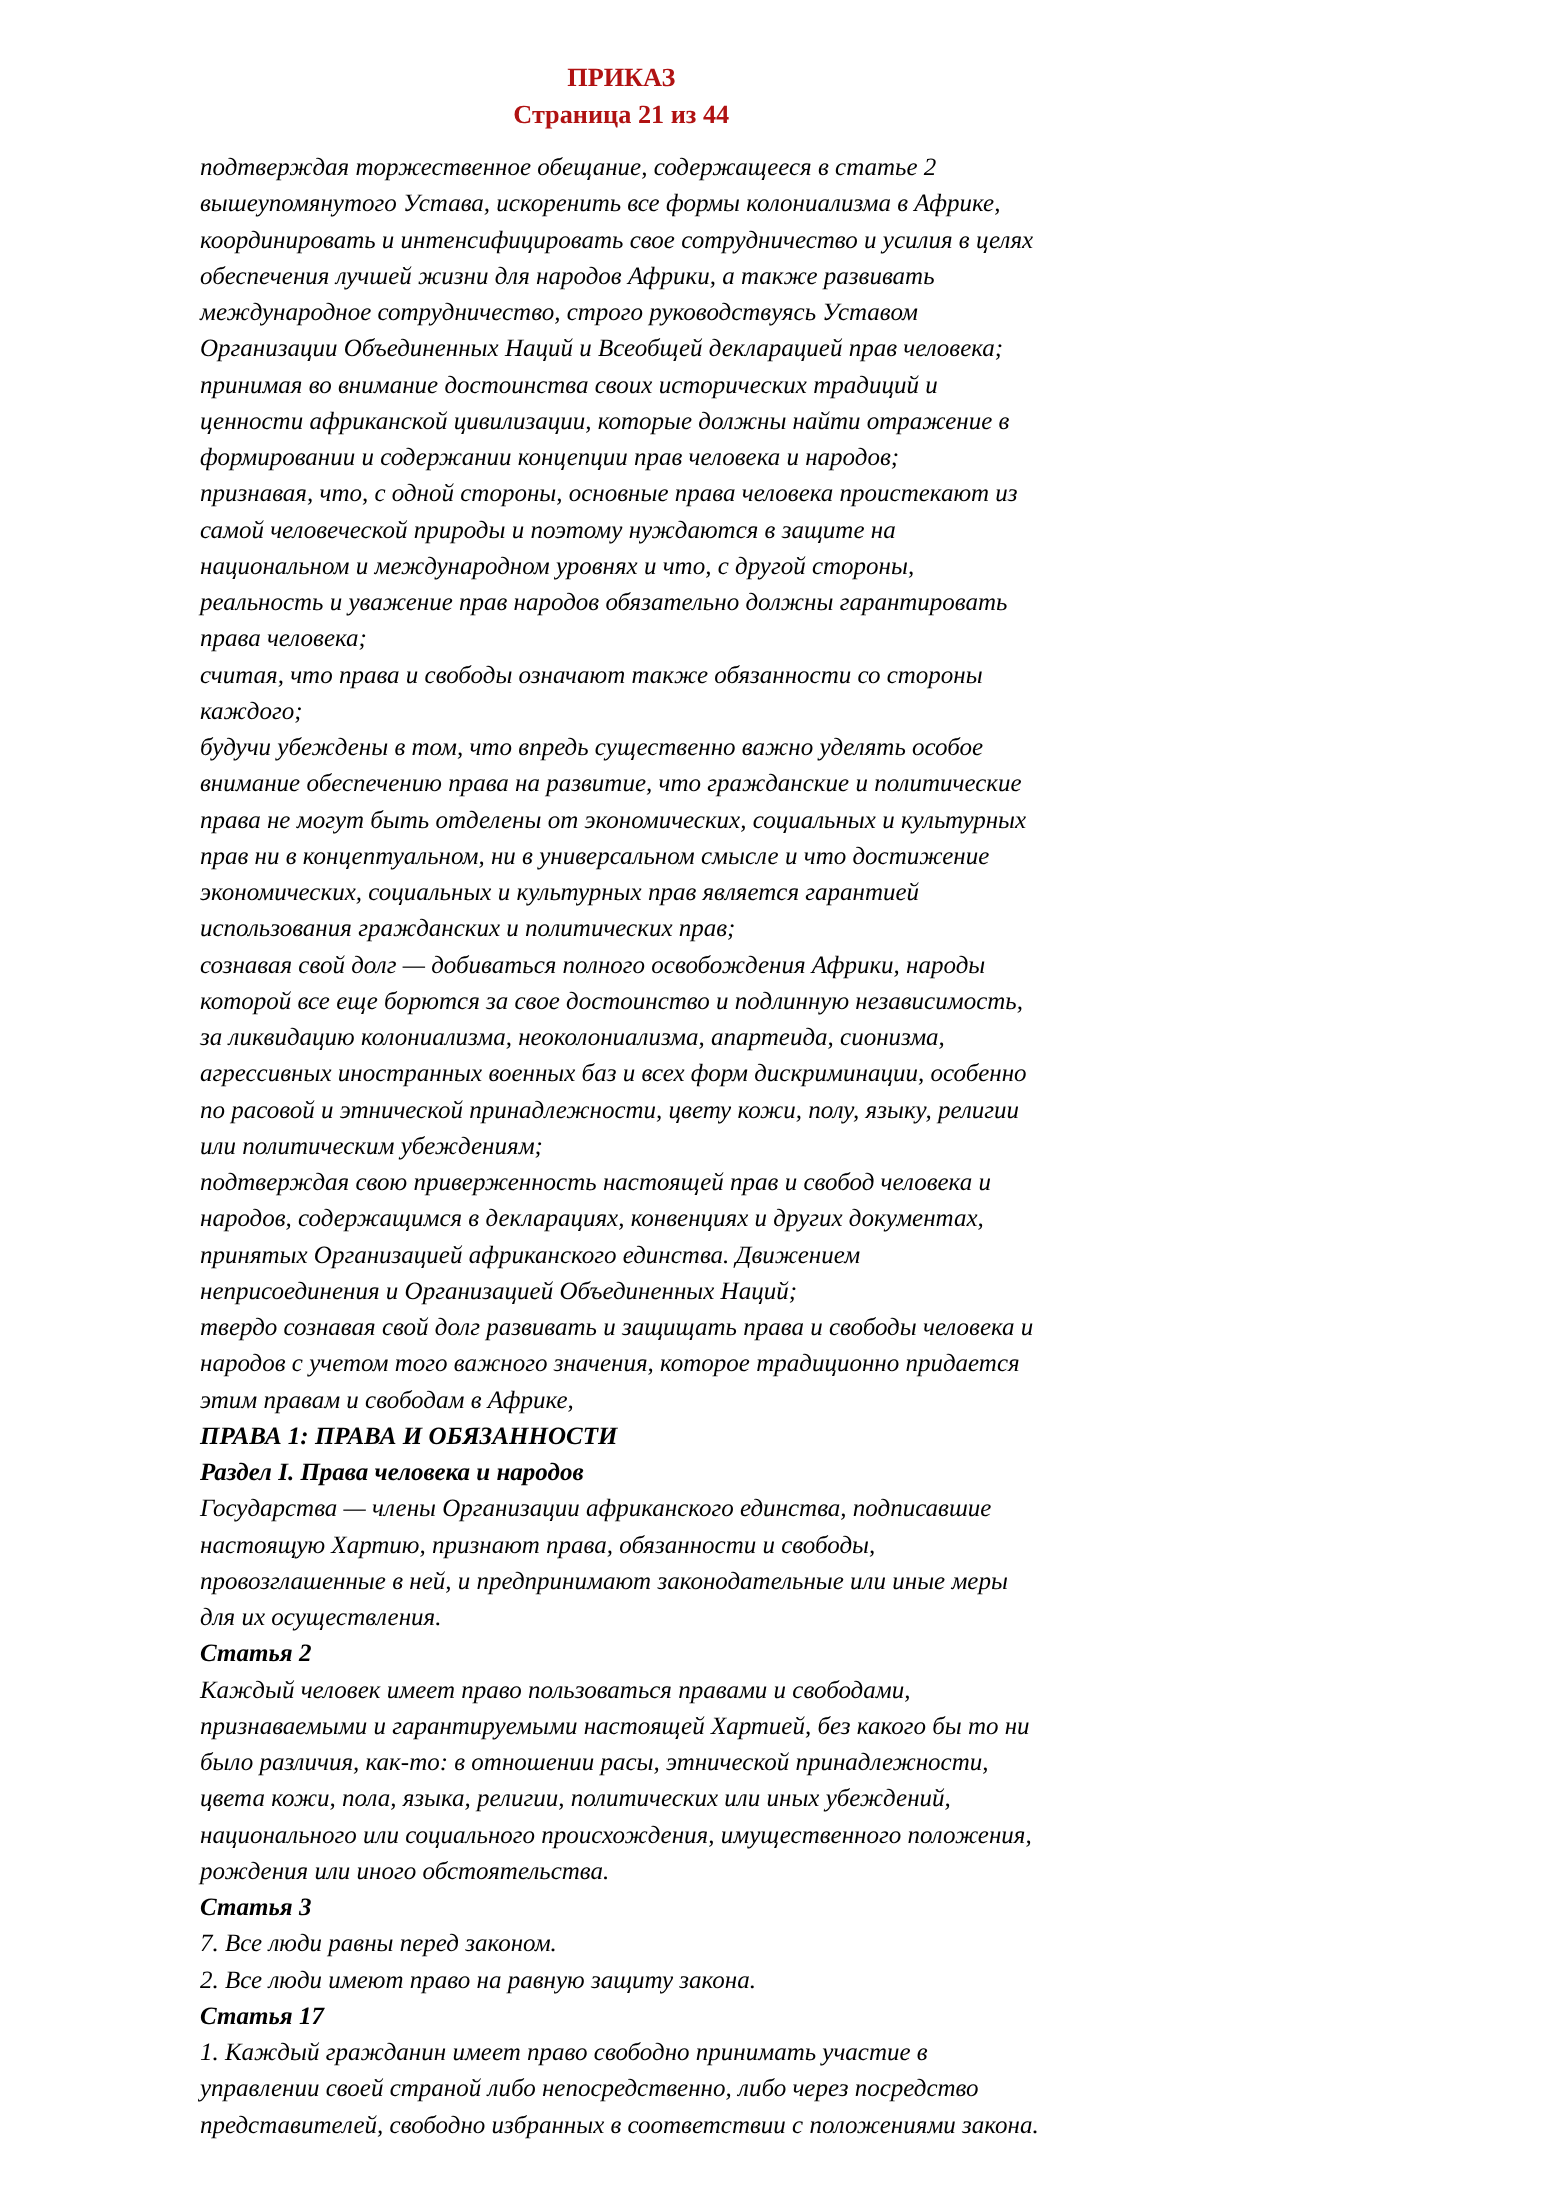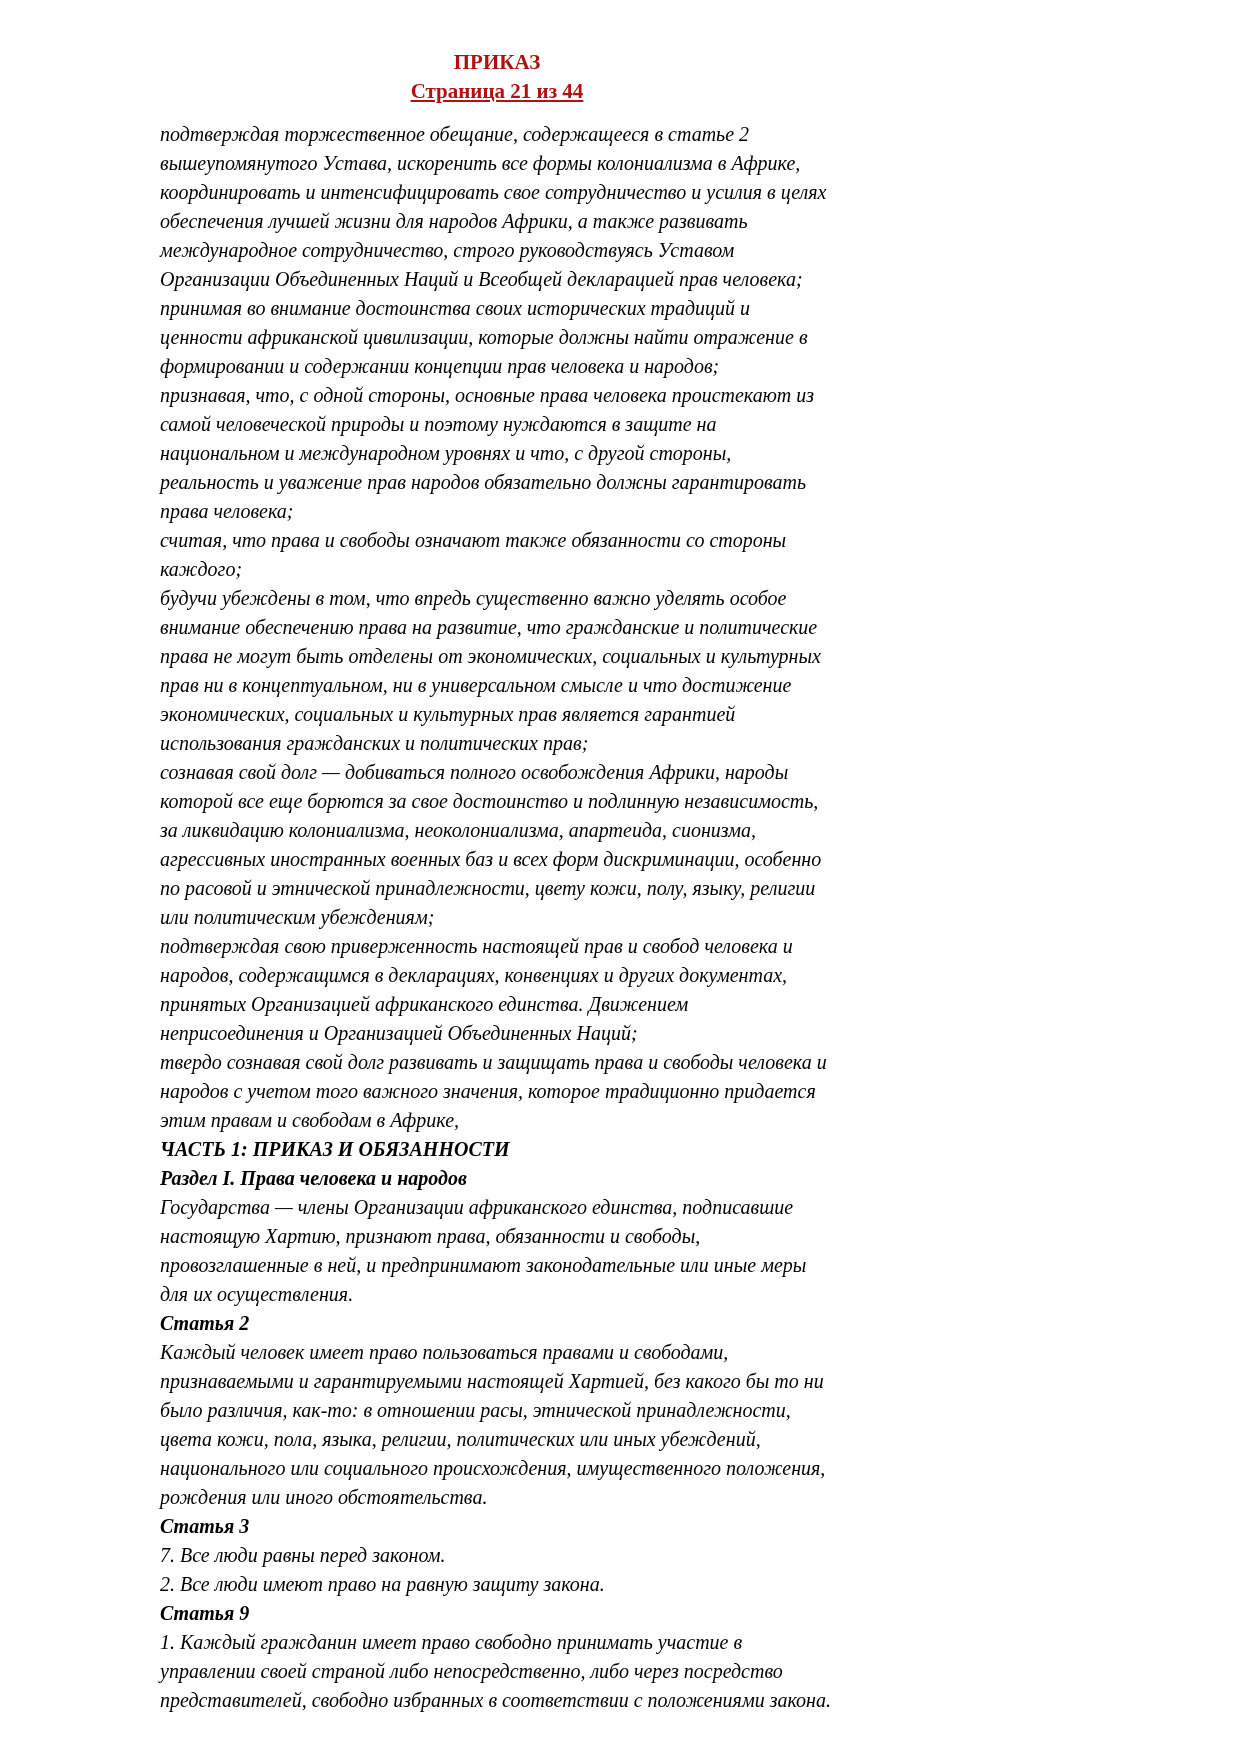--- a/index.html
+++ b/index.html
@@ -29,21 +29,21 @@
   }
   .doc-header {
     text-align: center;
     font-weight: bold;
     color: var(--header-text);
     font-size: 21px;
     line-height: 29px;
     margin-bottom: 14px;
   }
   .doc-title { white-space: nowrap; }
-  .page-indicator { white-space: nowrap; text-decoration: underline; }
+  .page-indicator { white-space: nowrap; }
   .doc-body p,
   .doc-body h2 {
     margin: 0;
     padding: 0;
     font-size: 20px;
     line-height: 29px;
     font-weight: normal;
     text-align: left;
     font-style: italic;
   }
@@ -61,24 +61,24 @@
   </div>
   <div class="doc-body">
       <p class="paragraph">подтверждая торжественное обещание, содержащееся в статье 2 вышеупомянутого Устава, искоренить все формы колониализма в Африке, координировать и интенсифицировать свое сотрудничество и усилия в целях обеспечения лучшей жизни для народов Африки, а также развивать международное сотрудничество, строго руководствуясь Уставом Организации Объединенных Наций и Всеобщей декларацией прав человека;</p>
       <p class="paragraph">принимая во внимание достоинства своих исторических традиций и ценности африканской цивилизации, которые должны найти отражение в формировании и содержании концепции прав человека и народов;</p>
       <p class="paragraph">признавая, что, с одной стороны, основные права человека проистекают из самой человеческой природы и поэтому нуждаются в защите на национальном и международном уровнях и что, с другой стороны, реальность и уважение прав народов обязательно должны гарантировать права человека;</p>
       <p class="paragraph">считая, что права и свободы означают также обязанности со стороны каждого;</p>
       <p class="paragraph">будучи убеждены в том, что впредь существенно важно уделять особое внимание обеспечению права на развитие, что гражданские и политические права не могут быть отделены от экономических, социальных и культурных прав ни в концептуальном, ни в универсальном смысле и что достижение экономических, социальных и культурных прав является гарантией использования гражданских и политических прав;</p>
       <p class="paragraph">сознавая свой долг — добиваться полного освобождения Африки, народы которой все еще борются за свое достоинство и подлинную независимость, за ликвидацию колониализма, неоколониализма, апартеида, сионизма, агрессивных иностранных военных баз и всех форм дискриминации, особенно по расовой и этнической принадлежности, цвету кожи, полу, языку, религии или политическим убеждениям;</p>
       <p class="paragraph">подтверждая свою приверженность настоящей прав и свобод человека и народов, содержащимся в декларациях, конвенциях и других документах, принятых Организацией африканского единства. Движением неприсоединения и Организацией Объединенных Наций;</p>
       <p class="paragraph">твердо сознавая свой долг развивать и защищать права и свободы человека и народов с учетом того важного значения, которое традиционно придается этим правам и свободам в Африке,</p>
-      <h2 class="heading">ЧАСТЬ 1: ПРИКАЗ И ОБЯЗАННОСТИ</h2>
+      <h2 class="heading">ПРАВА 1: ПРАВА И ОБЯЗАННОСТИ</h2>
       <h2 class="heading">Раздел I. Права человека и народов</h2>
       <p class="paragraph">Государства — члены Организации африканского единства, подписавшие настоящую Хартию, признают права, обязанности и свободы, провозглашенные в ней, и предпринимают законодательные или иные меры для их осуществления.</p>
       <h2 class="heading">Статья 2</h2>
       <p class="paragraph">Каждый человек имеет право пользоваться правами и свободами, признаваемыми и гарантируемыми настоящей Хартией, без какого бы то ни было различия, как-то: в отношении расы, этнической принадлежности, цвета кожи, пола, языка, религии, политических или иных убеждений, национального или социального происхождения, имущественного положения, рождения или иного обстоятельства.</p>
       <h2 class="heading">Статья 3</h2>
       <p class="numbered">7. Все люди равны перед законом.</p>
       <p class="numbered">2. Все люди имеют право на равную защиту закона.</p>
-      <h2 class="heading">Статья 9</h2>
+      <h2 class="heading">Статья 17</h2>
       <p class="numbered">1. Каждый гражданин имеет право свободно принимать участие в управлении своей страной либо непосредственно, либо через посредство представителей, свободно избранных в соответствии с положениями закона.</p>
     </div>
 </div>
 
 </body></html>

